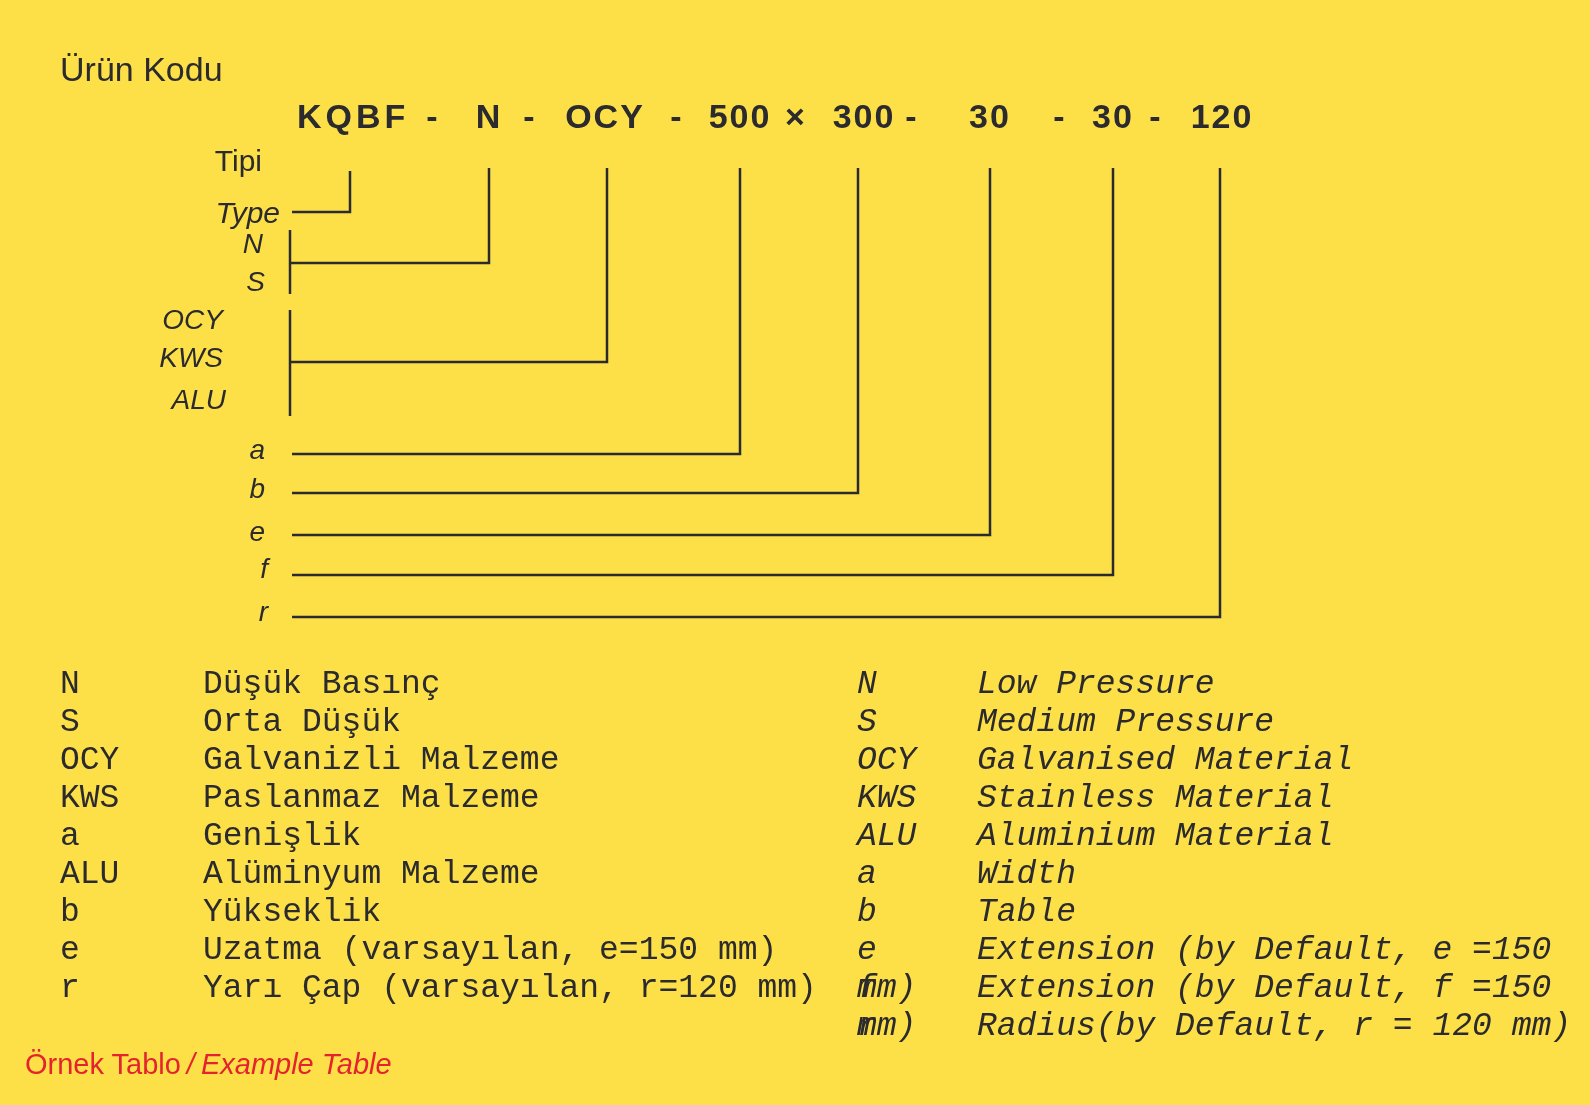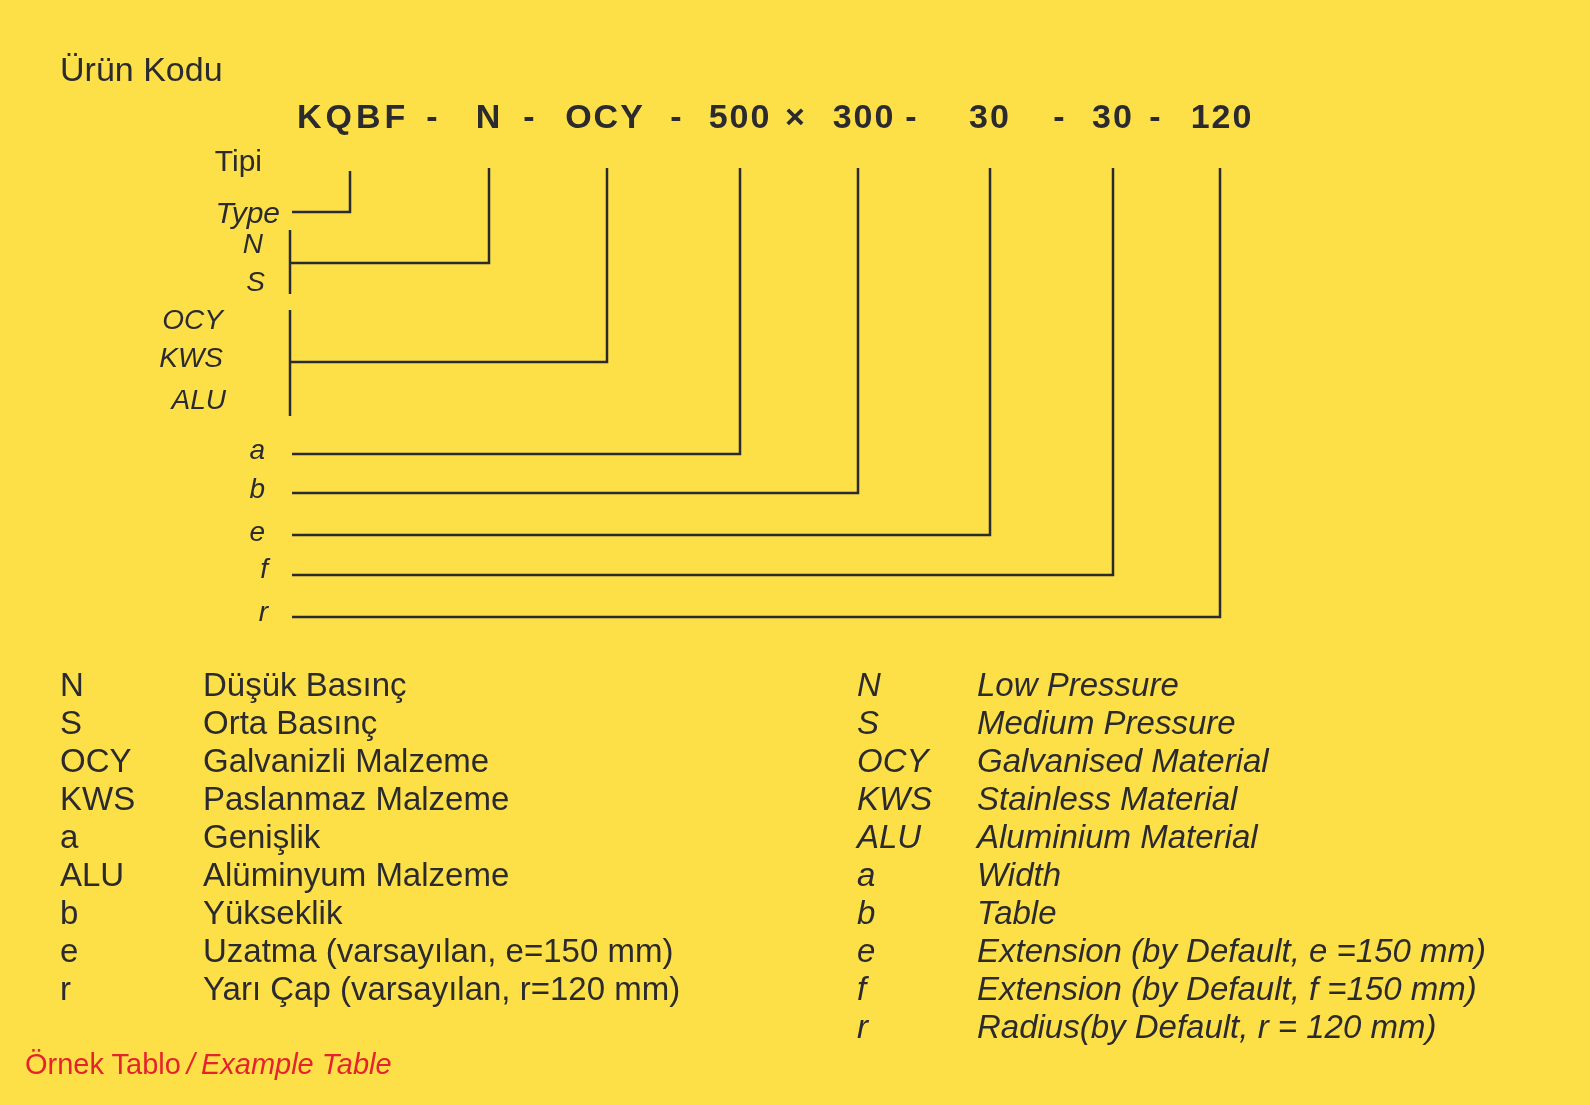--- a/index.html
+++ b/index.html
@@ -40,21 +40,21 @@
   .lab-e{right:1325px;top:516px;}
   .lab-f{right:1322px;top:553px;}
   .lab-r{right:1322px;top:596px;}
   
   #connectors{position:absolute;left:0;top:0;}
   #connectors path{fill:none;stroke:#2b2a2e;stroke-width:2.5px;}
   
   .legend-col{position:absolute;top:666px;font-size:33px;line-height:38px;}
   .legend-tr{left:60px;}
   .legend-en{left:857px;font-style:italic;}
-  .lrow{height:38px;}
+  .lrow{height:38px;font-family:Liberation Mono, monospace;}
   .legend-tr .lkey{display:inline-block;width:143px;}
   .legend-en .lkey{display:inline-block;width:120px;}
   
   .footer{left:25px;top:1048px;font-size:29px;color:#e5232e;}
   .footer .sp{margin:0 6px;}
 </style>
 </head>
 <body>
 
 <div id="stage">
@@ -98,21 +98,21 @@
   <div class="abs dlabel it lab-kws">KWS</div>
   <div class="abs dlabel it lab-alu">ALU</div>
   <div class="abs dlabel it lab-a">a</div>
   <div class="abs dlabel it lab-b">b</div>
   <div class="abs dlabel it lab-e">e</div>
   <div class="abs dlabel it lab-f">f</div>
   <div class="abs dlabel it lab-r">r</div>
 
   <div class="legend-col legend-tr">
     <div class="lrow"><span class="lkey">N</span><span class="ldesc">Düşük Basınç</span></div>
-    <div class="lrow"><span class="lkey">S</span><span class="ldesc">Orta Basınç</span></div>
+    <div class="lrow"><span class="lkey">S</span><span class="ldesc">Orta Düşük</span></div>
     <div class="lrow"><span class="lkey">OCY</span><span class="ldesc">Galvanizli Malzeme</span></div>
     <div class="lrow"><span class="lkey">KWS</span><span class="ldesc">Paslanmaz Malzeme</span></div>
     <div class="lrow"><span class="lkey">a</span><span class="ldesc">Genişlik</span></div>
     <div class="lrow"><span class="lkey">ALU</span><span class="ldesc">Alüminyum Malzeme</span></div>
     <div class="lrow"><span class="lkey">b</span><span class="ldesc">Yükseklik</span></div>
     <div class="lrow"><span class="lkey">e</span><span class="ldesc">Uzatma (varsayılan, e=150 mm)</span></div>
     <div class="lrow"><span class="lkey">r</span><span class="ldesc">Yarı Çap (varsayılan, r=120 mm)</span></div>
   </div>
 
   <div class="legend-col legend-en">

